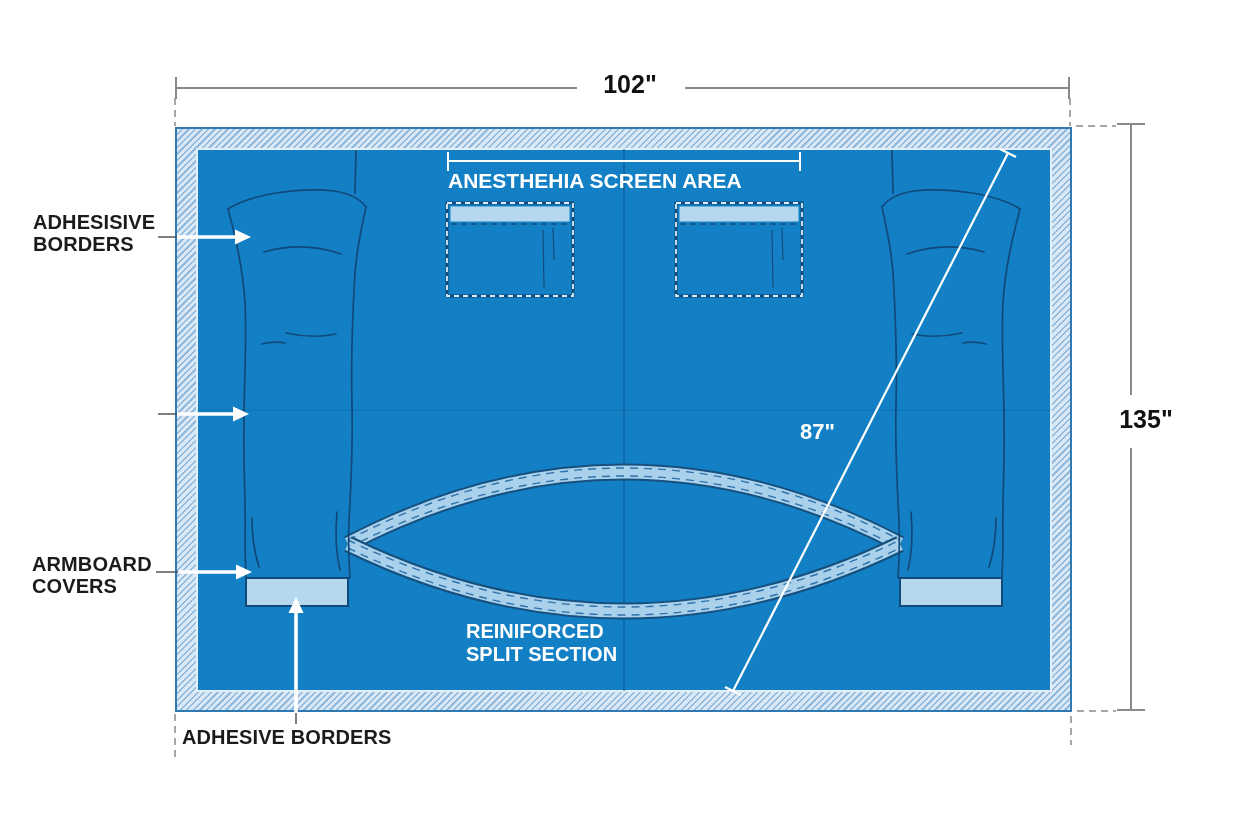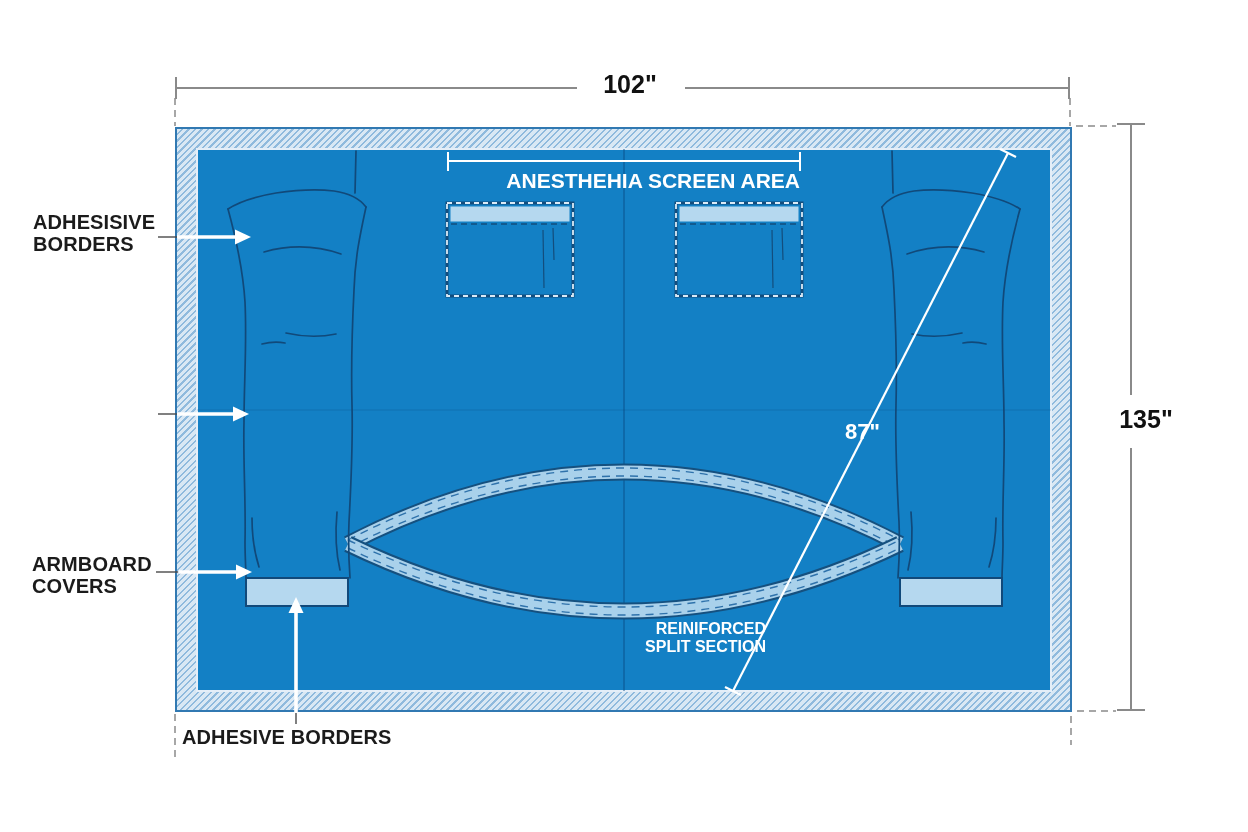--- a/index.html
+++ b/index.html
@@ -15,21 +15,21 @@
   .drape-field{
     position:absolute;left:196px;top:148px;width:856px;height:544px;
     box-sizing:border-box;background:#1380c5;border:2px solid #e4eef8;
   }
   svg.overlay{position:absolute;left:0;top:0;width:1248px;height:832px;}
   .label-black{
     position:absolute;color:#1b1b1b;font-weight:bold;font-size:20px;
     line-height:1.12;text-align:left;white-space:pre-line;letter-spacing:0.1px;
   }
   .label-white{
-    position:absolute;color:#ffffff;font-weight:bold;text-align:right;
+    position:absolute;color:#ffffff;font-weight:bold;text-align:left;
     white-space:pre-line;line-height:1.15;
   }
   .dim-text{
     position:absolute;color:#111111;font-weight:bold;font-size:25px;text-align:center;
   }
 </style>
 </head>
 <body>
 
 <div class="stage">
@@ -161,16 +161,16 @@
 BORDERS</div>
 
 
   <div class="label-black" style="left:32px;top:553px;width:130px;">ARMBOARD
 COVERS</div>
 
   <div class="label-black" style="left:182px;top:726px;width:240px;">ADHESIVE BORDERS</div>
 
   <div class="label-white" style="left:448px;top:169px;width:352px;font-size:21px;">ANESTHEHIA SCREEN AREA</div>
 
-  <div class="label-white" style="left:466px;top:620px;width:300px;font-size:16px;">REINIFORCED
+  <div class="label-white" style="left:466px;top:620px;width:300px;font-size:20px;">REINIFORCED
 SPLIT SECTION</div>
 
 </div>
 
 </body></html>

